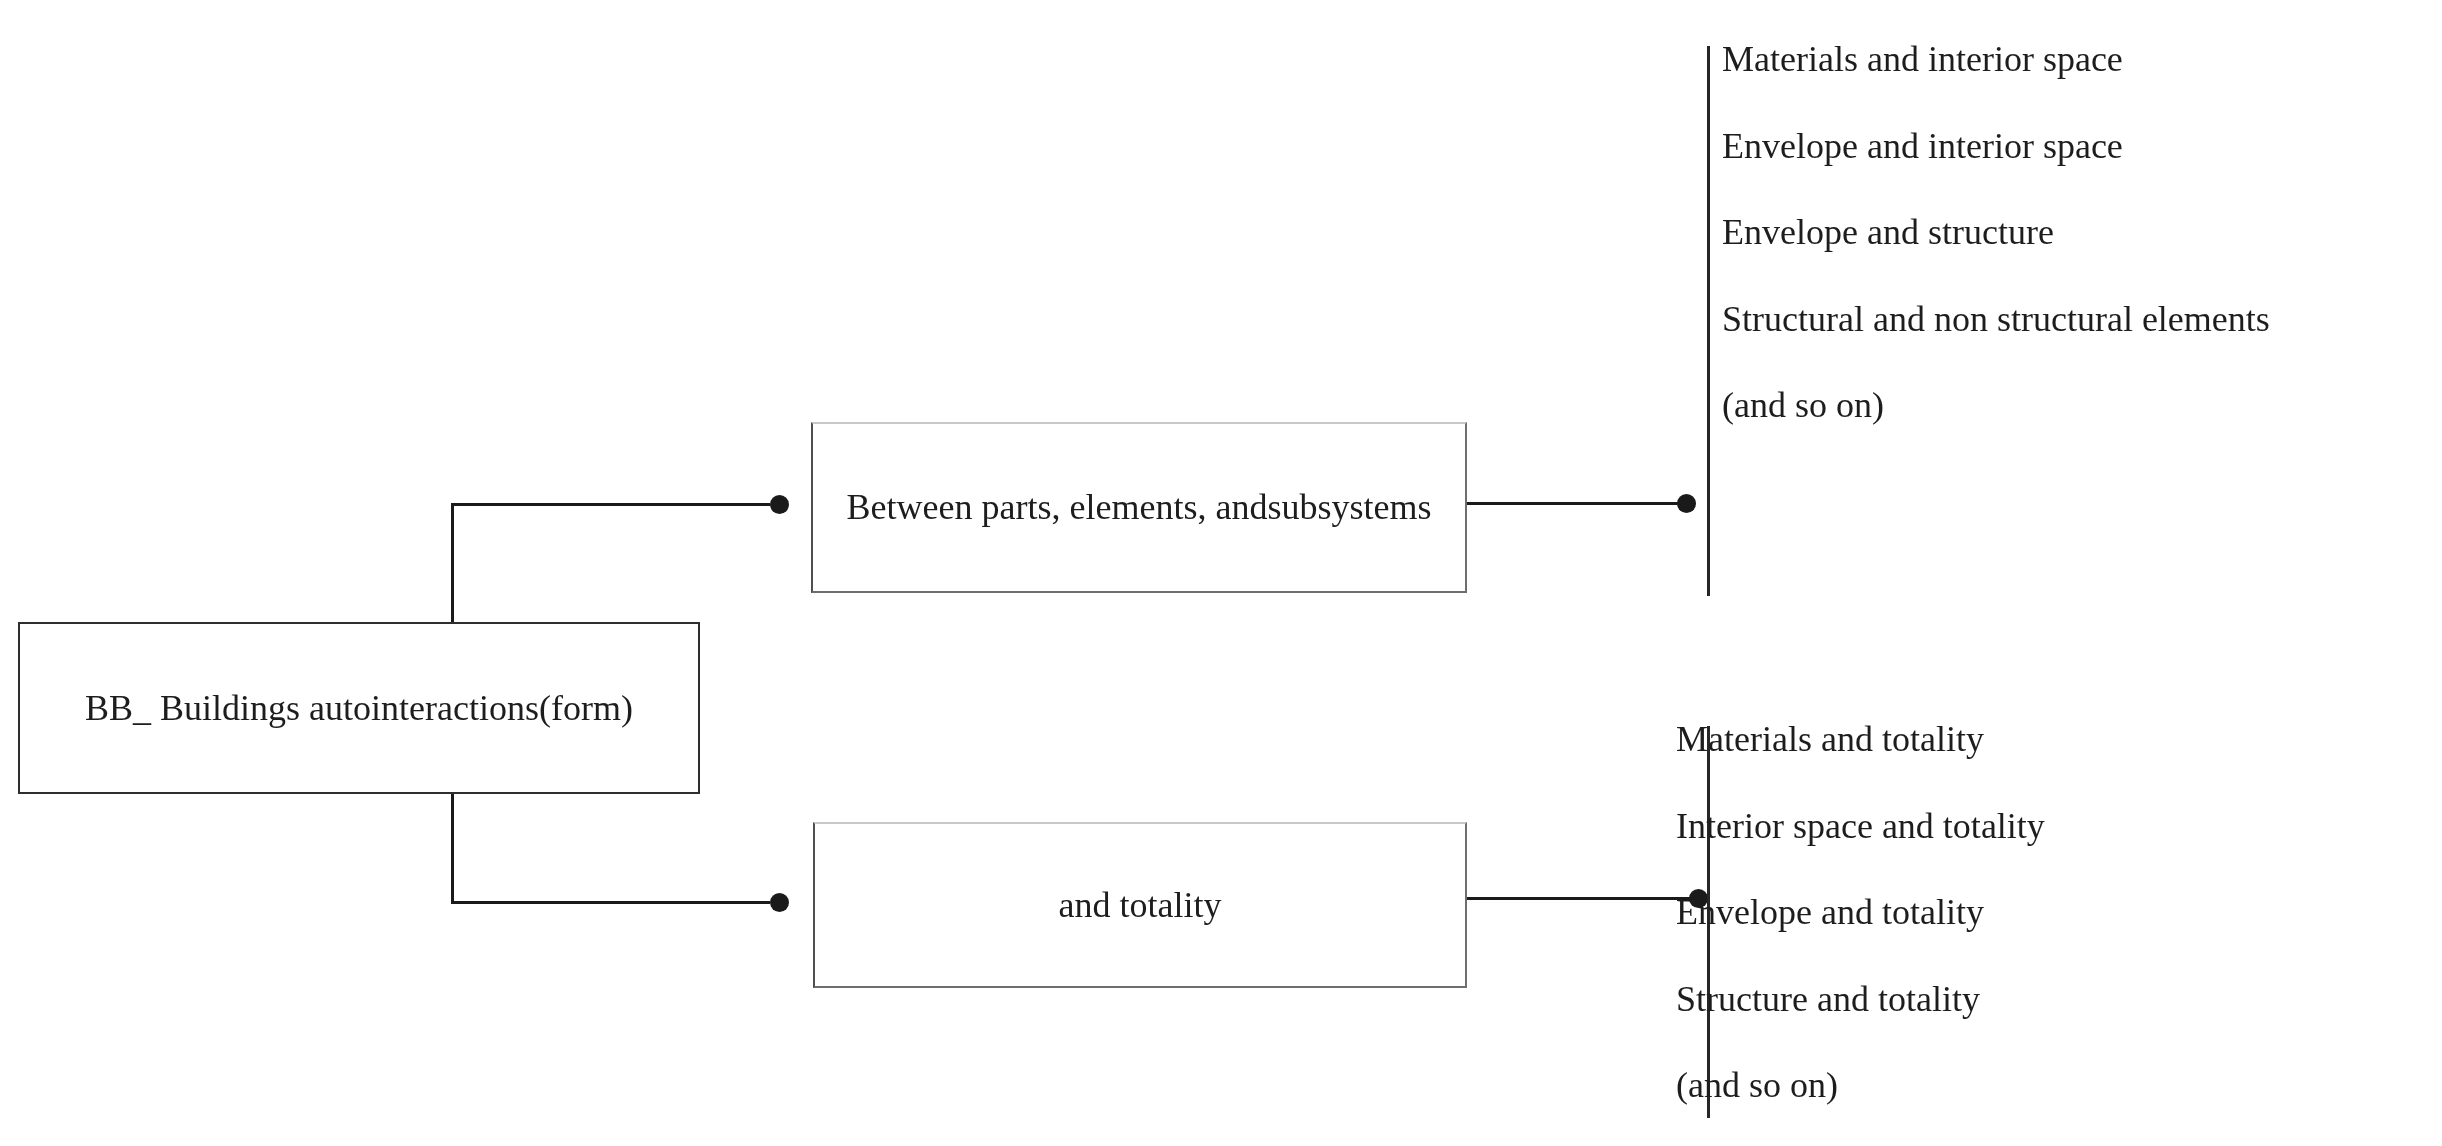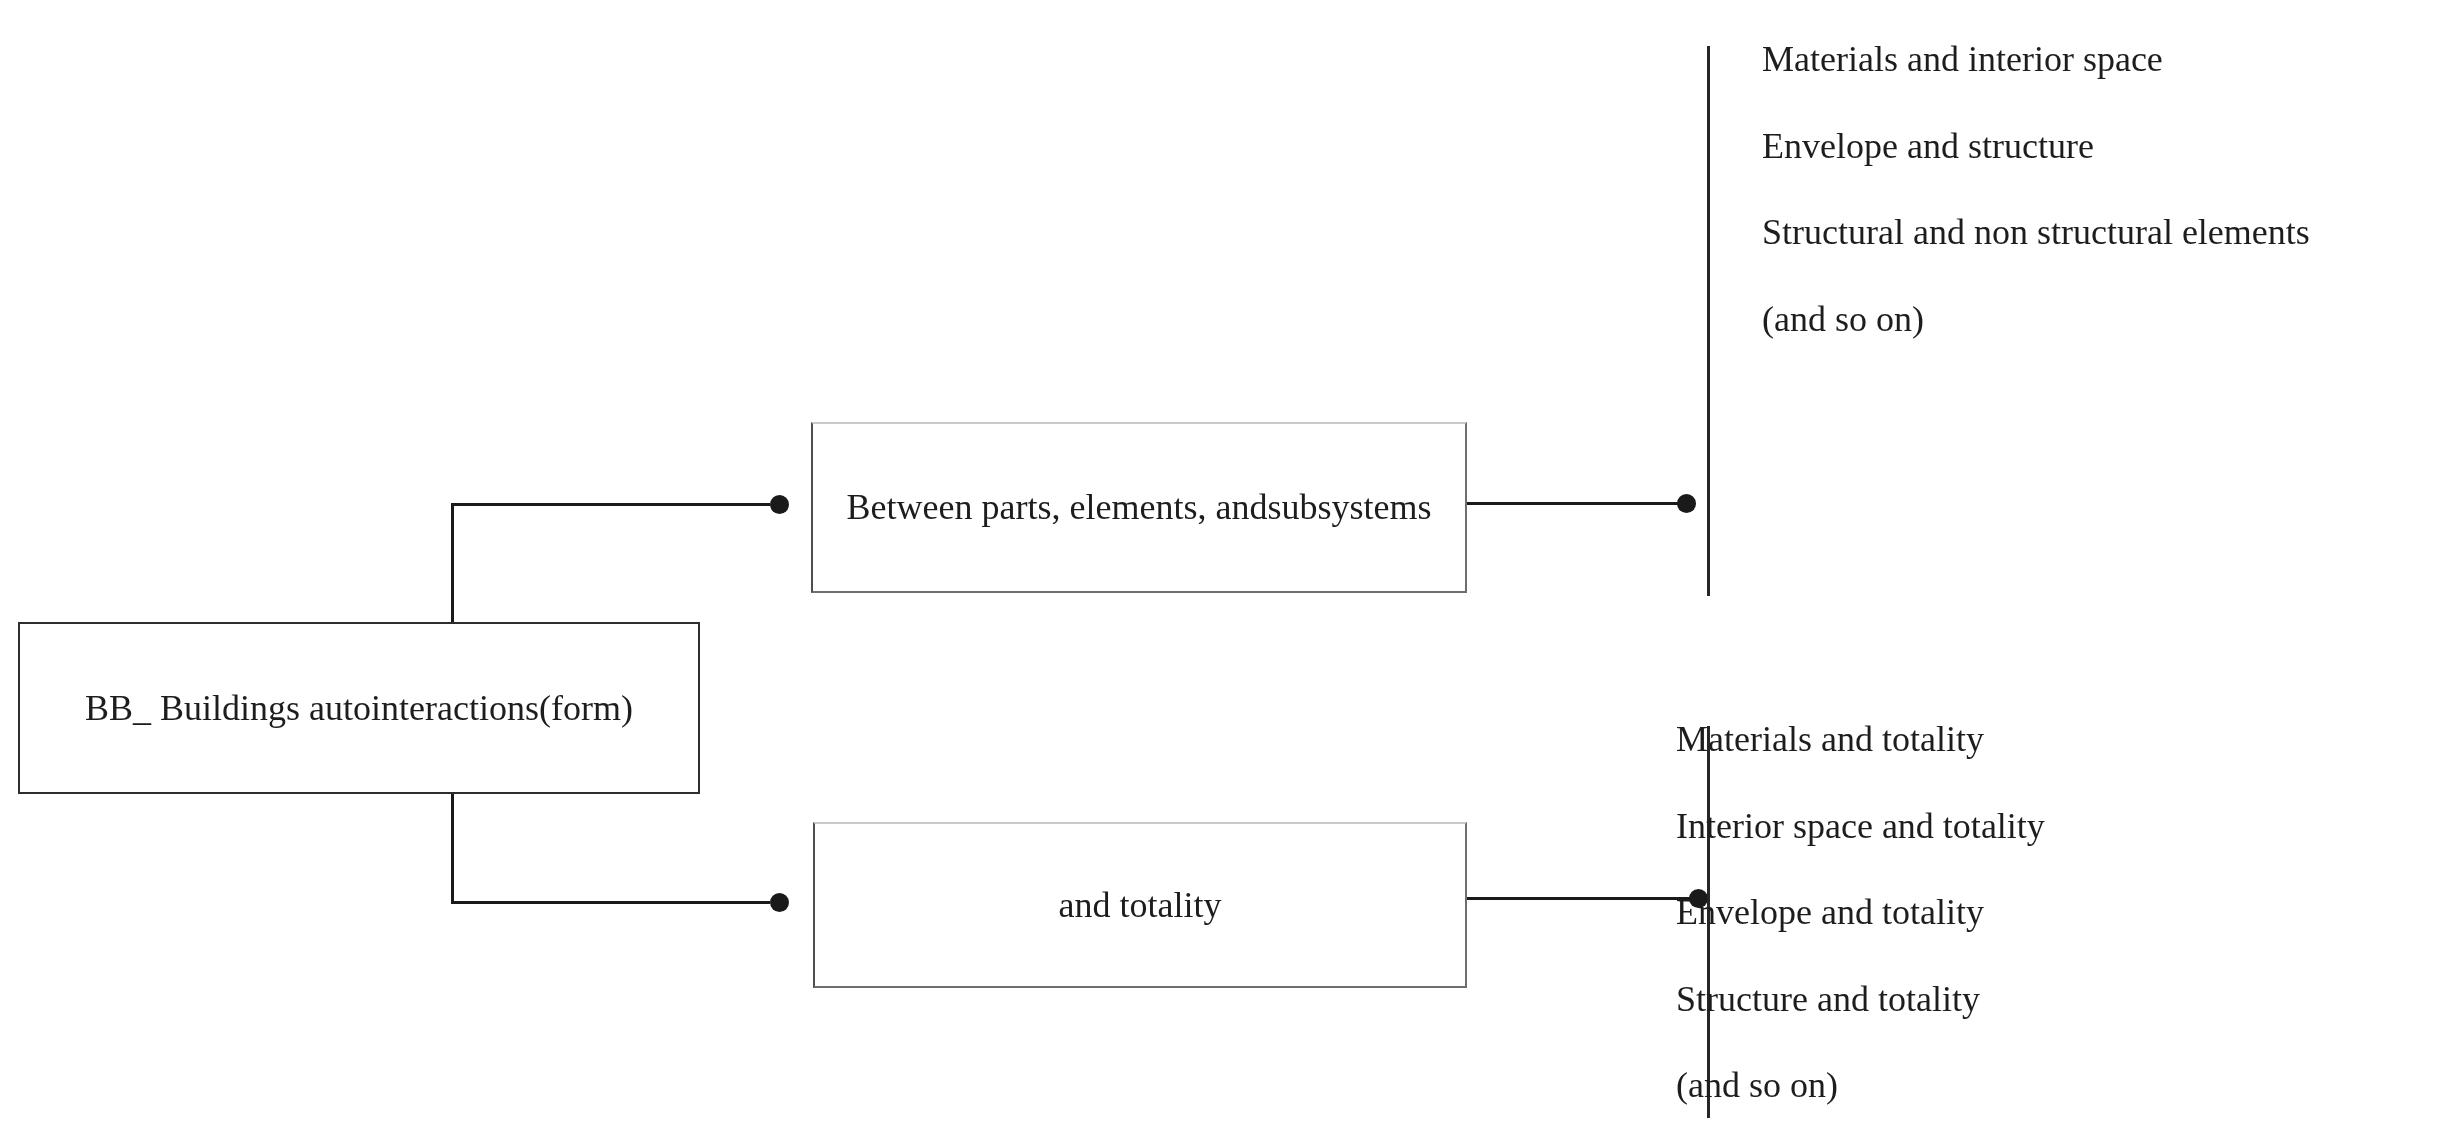--- a/index.html
+++ b/index.html
@@ -66,22 +66,23 @@
     <div>and totality</div>
   </div>
 
   <div class="seg h" style="left:1467px; top:502px; width:211px;"></div>
   <div class="dot" style="left:1677px; top:494px;"></div>
 
   <div class="seg h" style="left:1467px; top:897px; width:223px;"></div>
   <div class="dot" style="left:1689px; top:889px;"></div>
 
   <div class="rule" style="left:1707px; top:46px; height:550px;"></div>
-  <div class="leaf-list" style="left:1722px; top:16px;margin-left:40px;">
+  <div class="leaf-list" style="left:1722px; top:16px;">
     <div class="leaf">Materials and interior space</div>
+    <div class="leaf">Envelope and interior space</div>
     <div class="leaf">Envelope and structure</div>
     <div class="leaf">Structural and non structural elements</div>
     <div class="leaf">(and so on)</div>
   </div>
 
   <div class="rule" style="left:1707px; top:726px; height:392px;"></div>
   <div class="leaf-list" style="left:1676px; top:696px;">
     <div class="leaf">Materials and totality</div>
     <div class="leaf">Interior space and totality</div>
     <div class="leaf">Envelope and totality</div>

